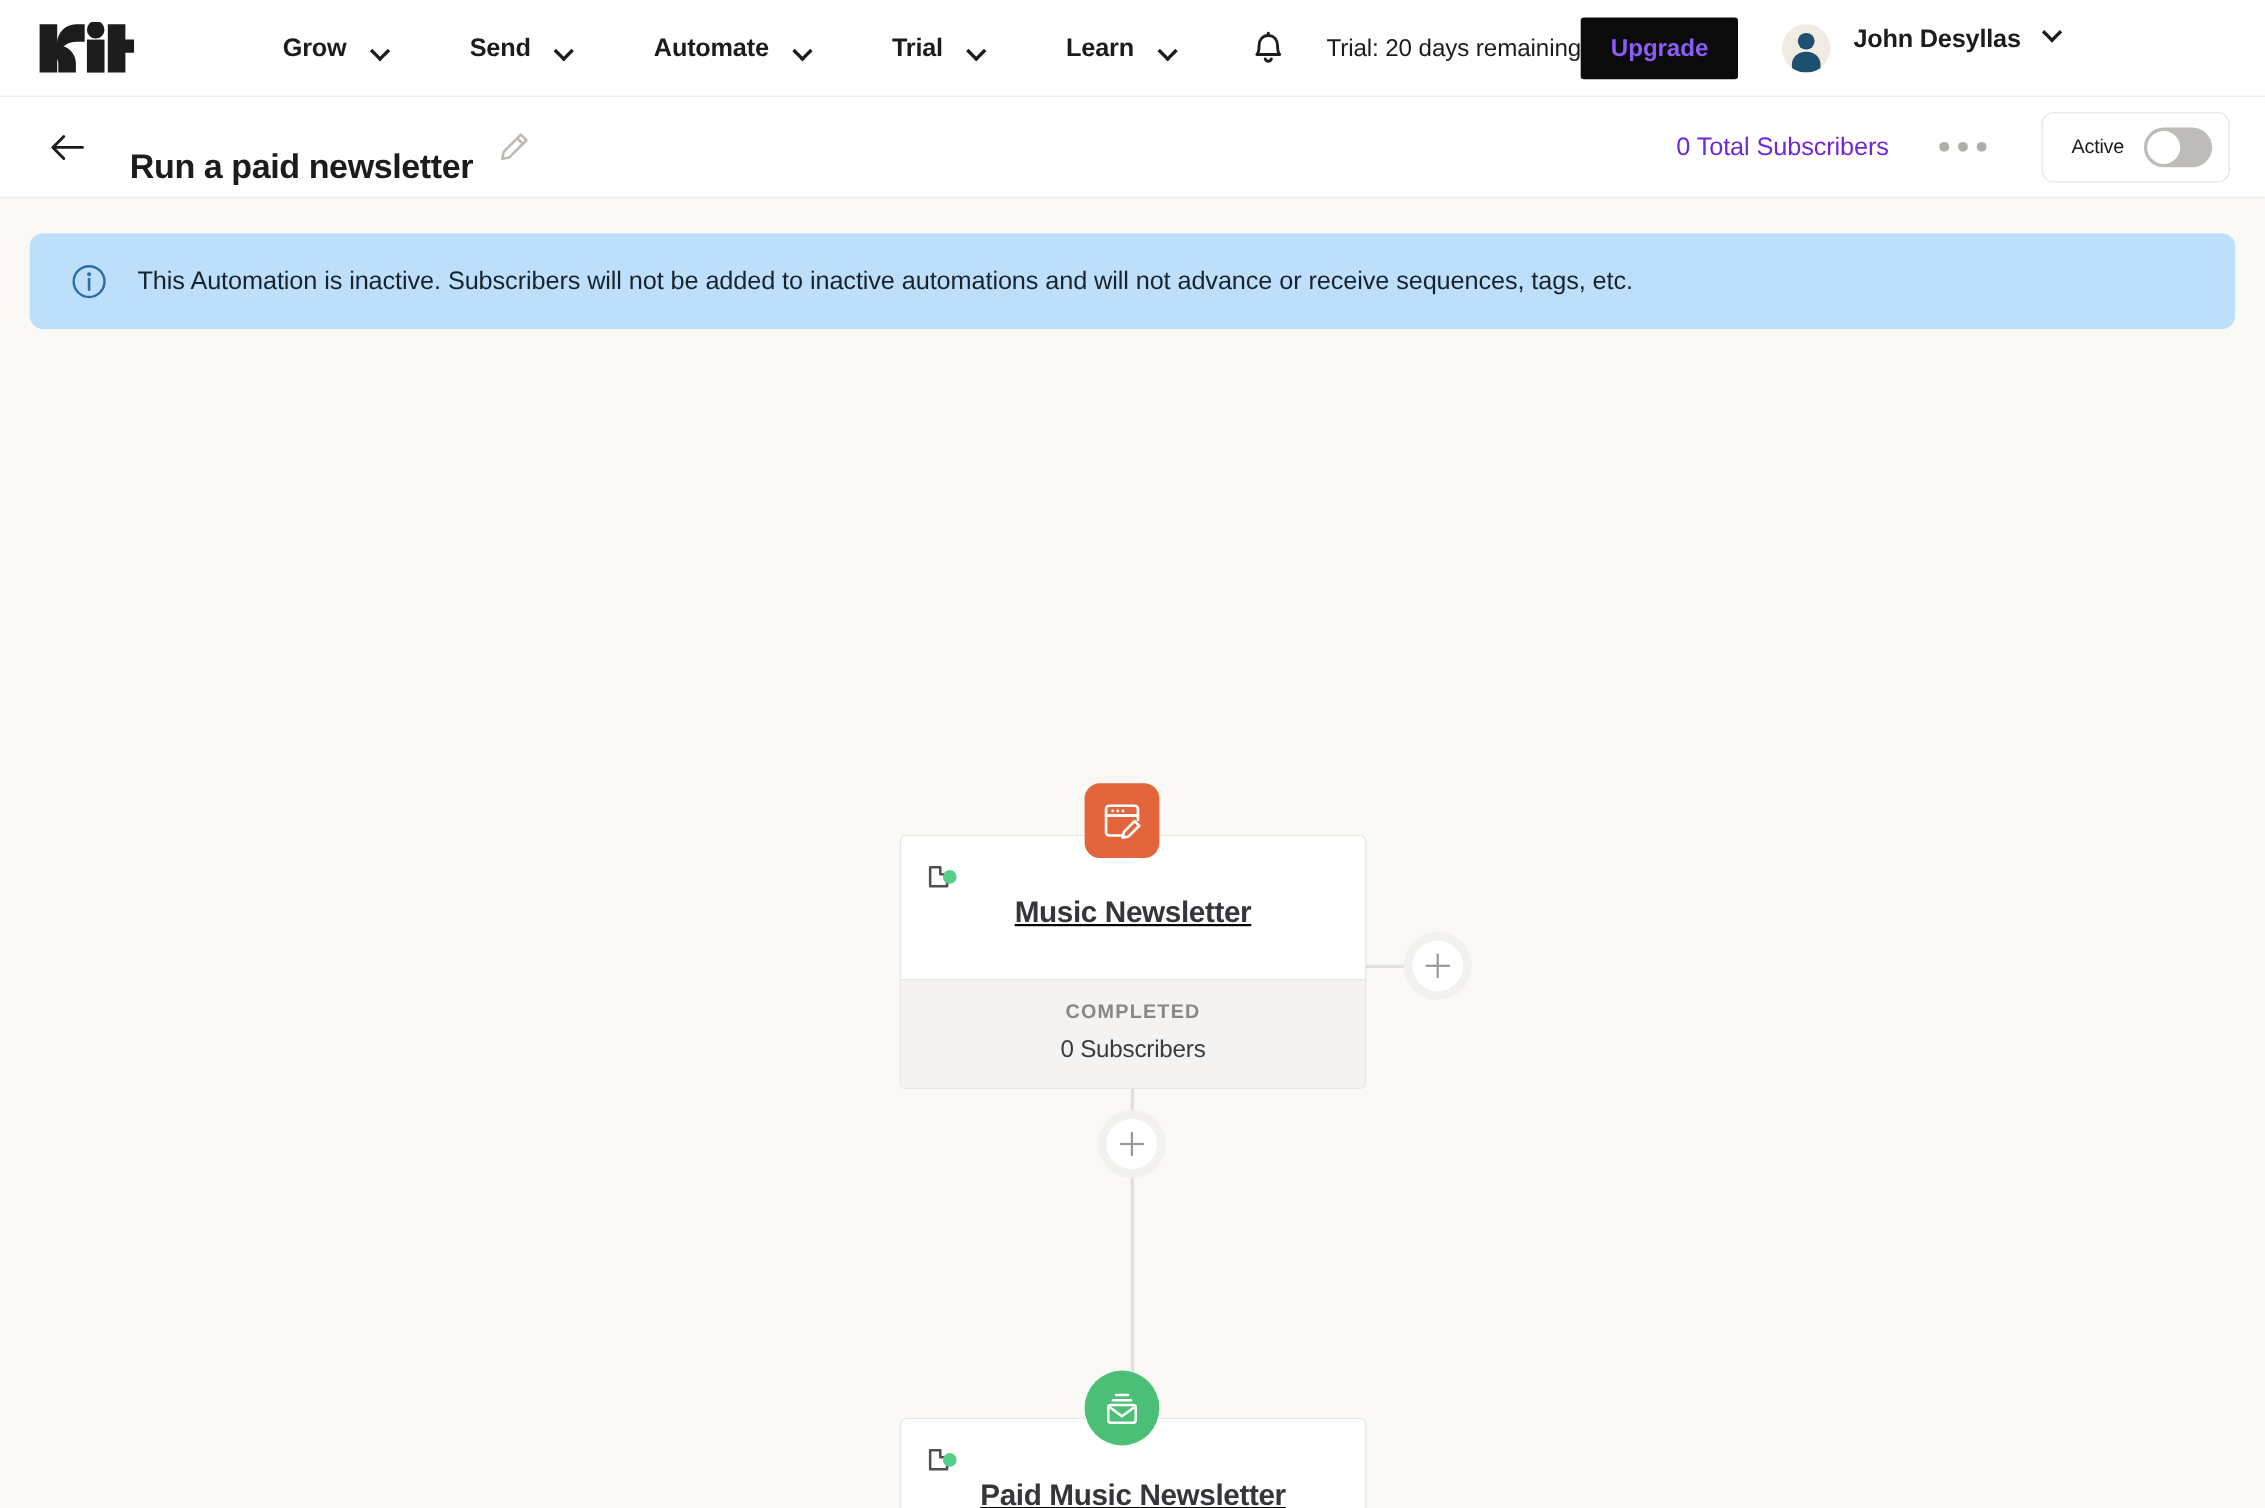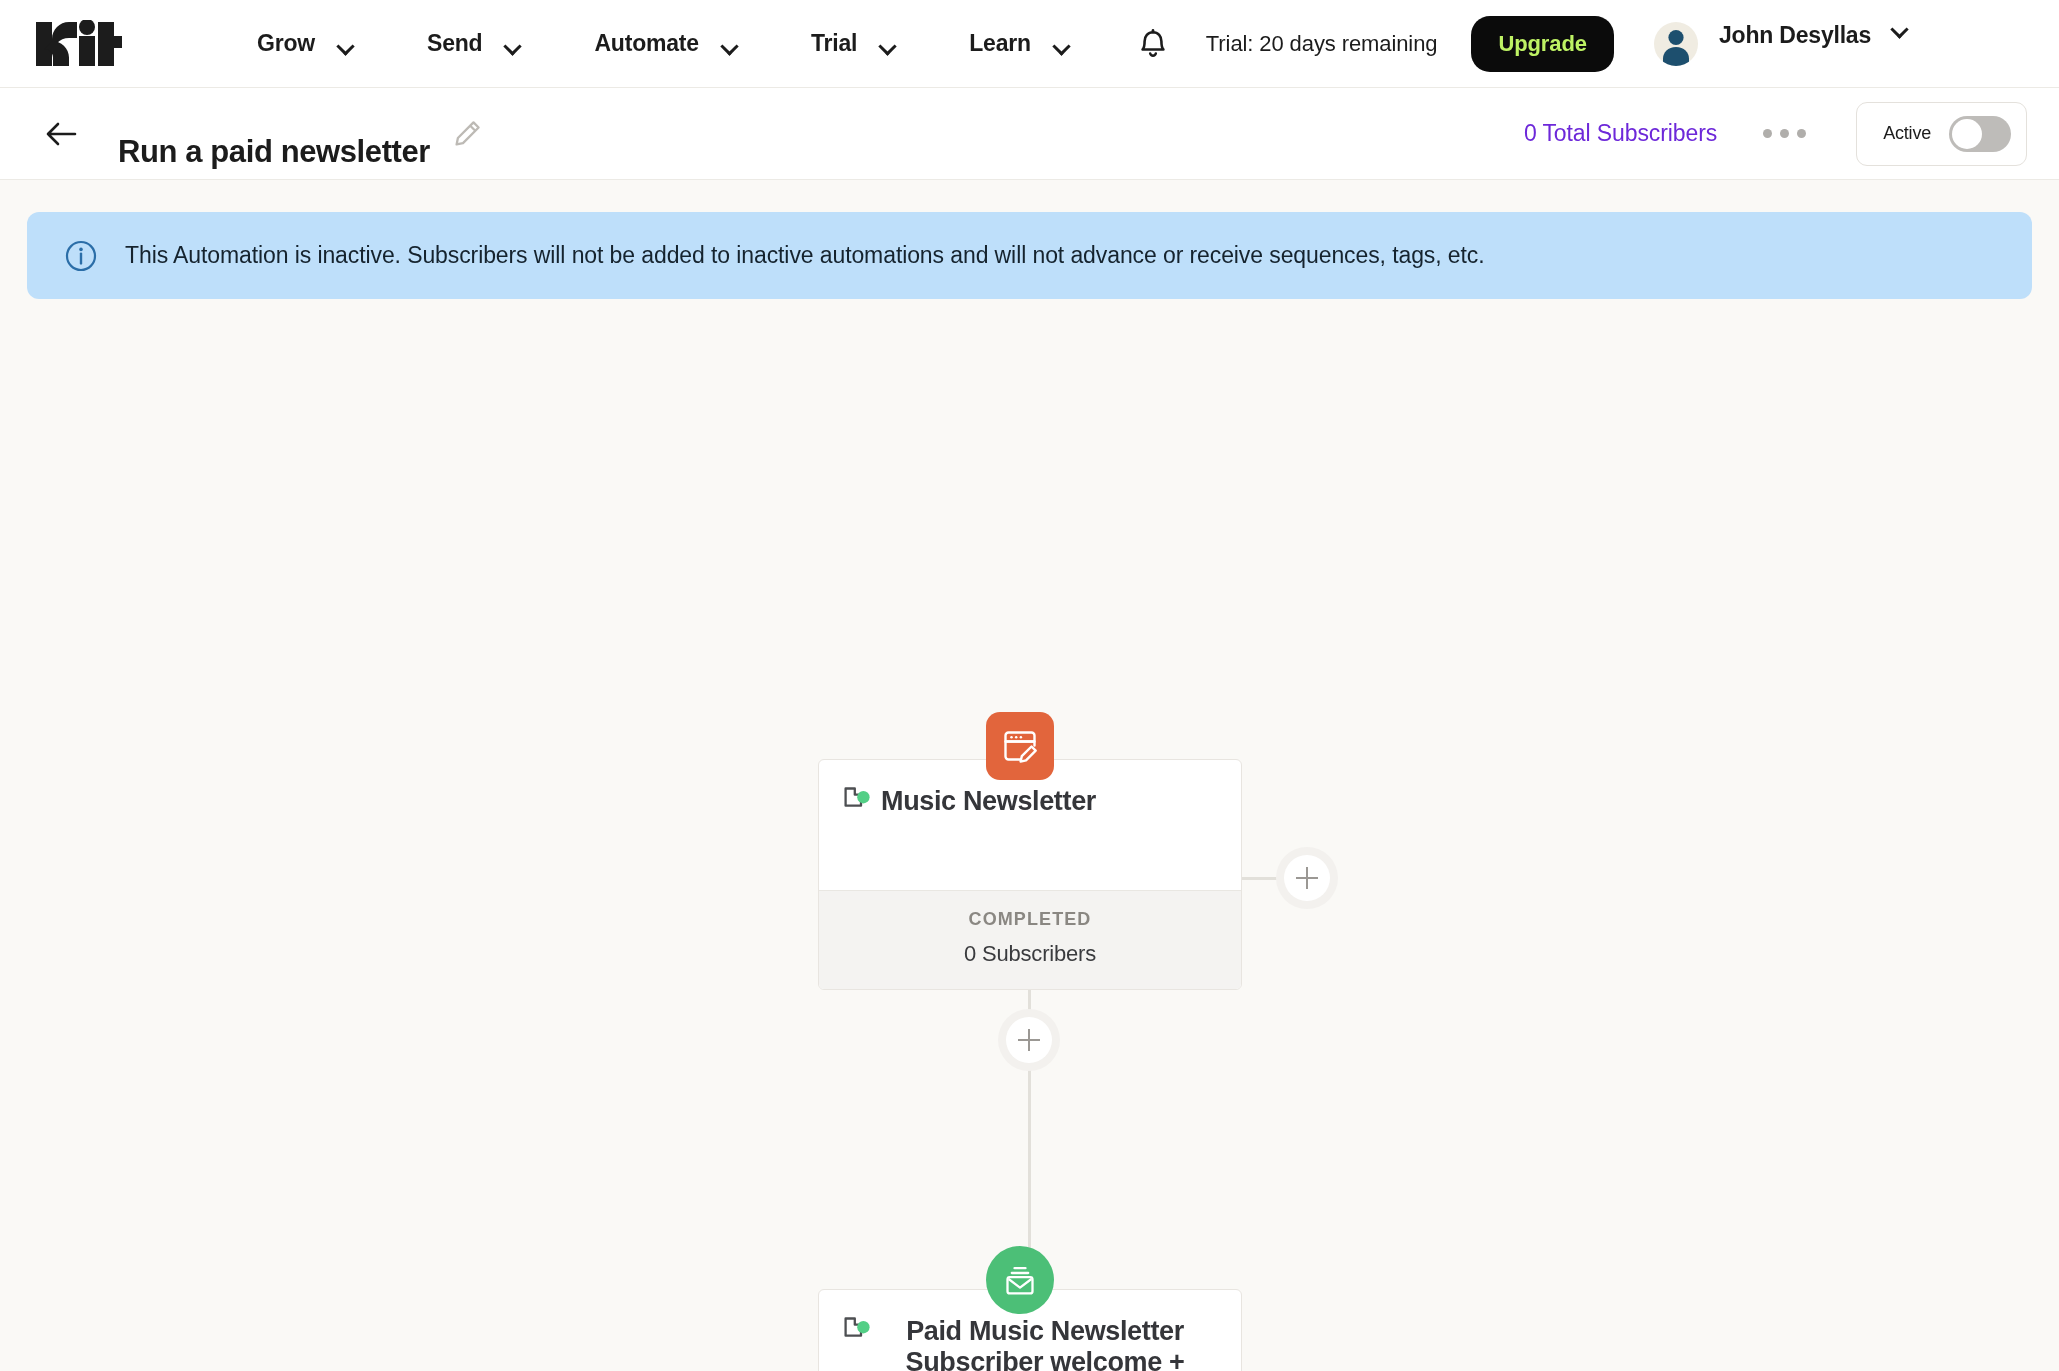--- a/index.html
+++ b/index.html
@@ -66,25 +66,24 @@
     cursor: pointer;
   }
   .trial-text {
     font-size: 22px;
     color: #1c1c1c;
     white-space: nowrap;
     margin-left: 10px;
     letter-spacing: -0.1px;
   }
   .upgrade-btn {
-    margin-left: 34px;
     background: #0b0b0b;
-    color: #bef264;
+    color: #8b5cf6;
     border: none;
-    border-radius: 19px;
+    border-radius: 3px;
     font-size: 22px;
     font-weight: 700;
     font-family: "Liberation Sans", sans-serif;
     padding: 15px 27px;
     cursor: pointer;
     letter-spacing: -0.1px;
   }
   .account {
     display: flex;
     gap: 21px;
@@ -232,21 +231,22 @@
     width: 424px;
     background: #ffffff;
     border: 1px solid #e8e5e0;
     border-radius: 6px;
     overflow: hidden;
   }
   .node-body {
     padding: 26px 24px 26px 24px;
     min-height: 130px;
     display: flex;
-    flex-direction: row;
+    flex-direction: column;
+    text-decoration: underline;
   }
   .node-status-icon {
     margin-bottom: 6px;
     height: 22px;
   }
   .node-title {
     font-size: 27px;
     font-weight: 700;
     color: #35363a;
     text-align: center;

